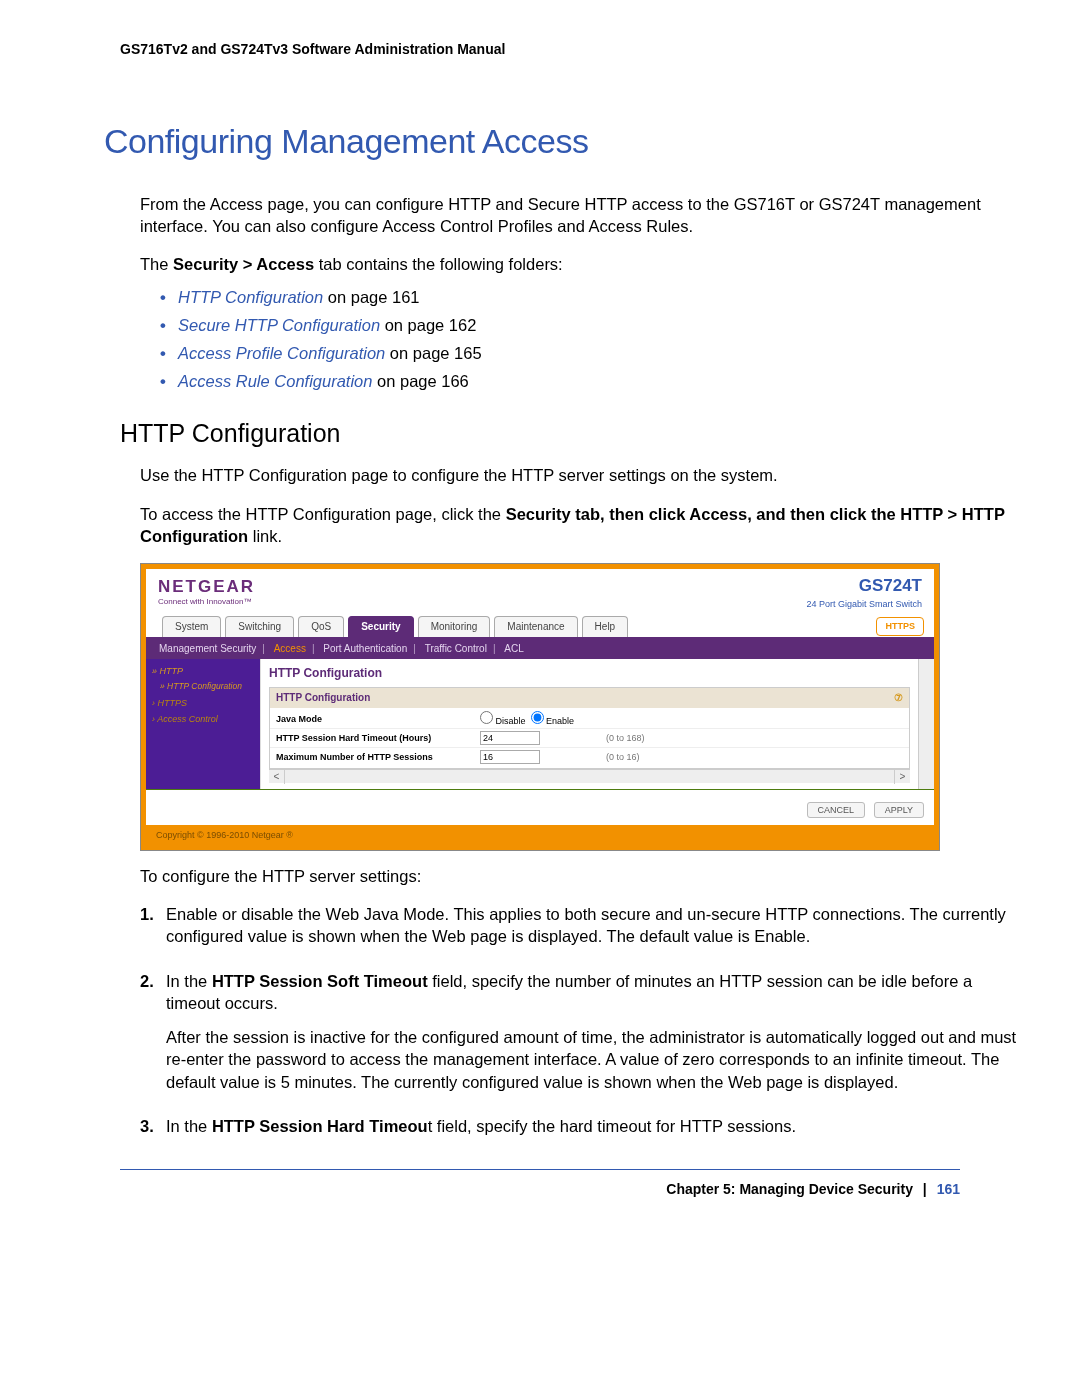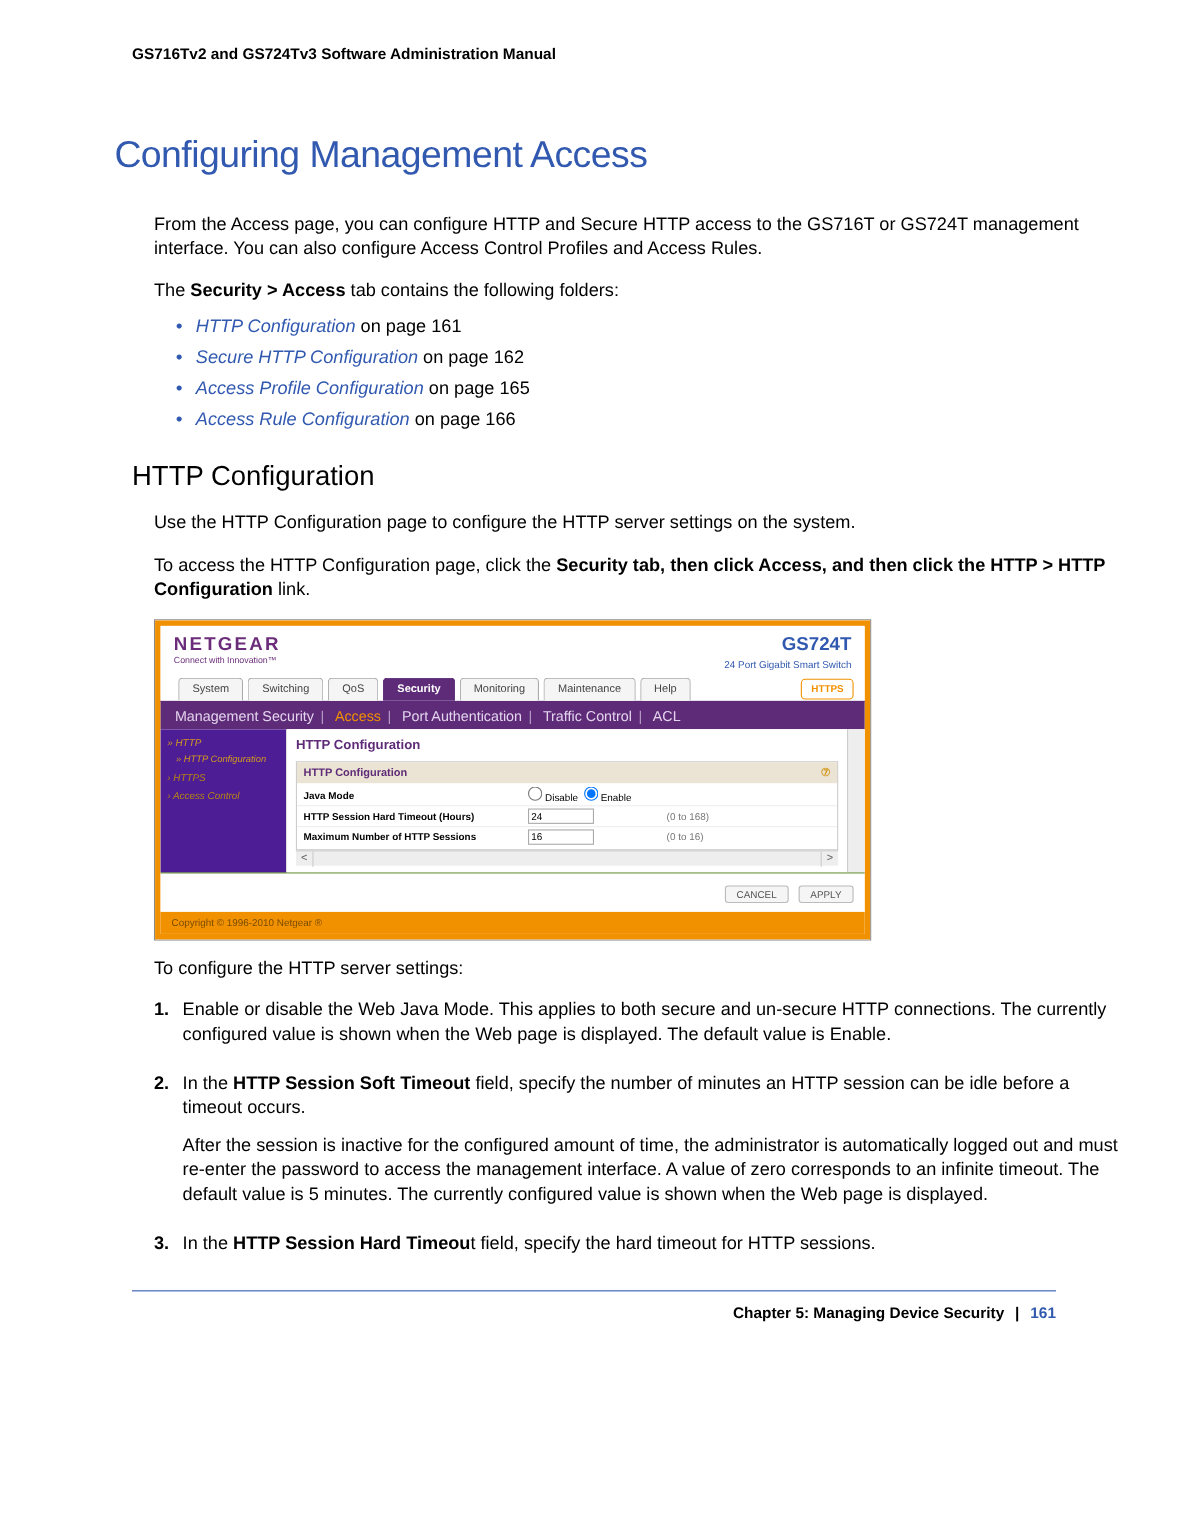--- a/index.html
+++ b/index.html
@@ -35,21 +35,21 @@
   .bullet-list .plain { color: #000; }
   h2.sub-heading {
     font-size: 25px;
     font-weight: normal;
     margin: 24px 0 14px 60px;
   }
   .inline-bold { font-weight: bold; }
   .screenshot-wrap {
     margin: 10px 0 14px 80px;
     border: 1px solid #888;
-    width: 652px;
+    width: 800px;
   }
   .netgear-outer {
     border: 5px solid #f29100;
     background: #fff;
     font-family: Verdana, Arial, sans-serif;
   }
   .ng-top {
     display: flex;
     justify-content: space-between;
     padding: 6px 12px 2px 12px;
@@ -95,21 +95,21 @@
     border-radius: 4px;
     color: #f29100;
     font-size: 9px;
     padding: 2px 8px;
     font-weight: bold;
     align-self: center;
   }
   .ng-subnav {
     background: #5d2b77;
     color: #e4d4ee;
-    font-size: 13px;
+    font-size: 10px;
     padding: 4px 10px;
     border-top: 1px solid #5d2b77;
   }
   .ng-subnav span { margin: 0 3px; }
   .ng-subnav .sep { color: #b89fc7; }
   .ng-subnav .active-sub { color: #f29100; }
   .ng-content-row { display: flex; background: #f5f5f5; }
   .ng-sidebar {
     width: 115px;
     background: #4c1d95;

